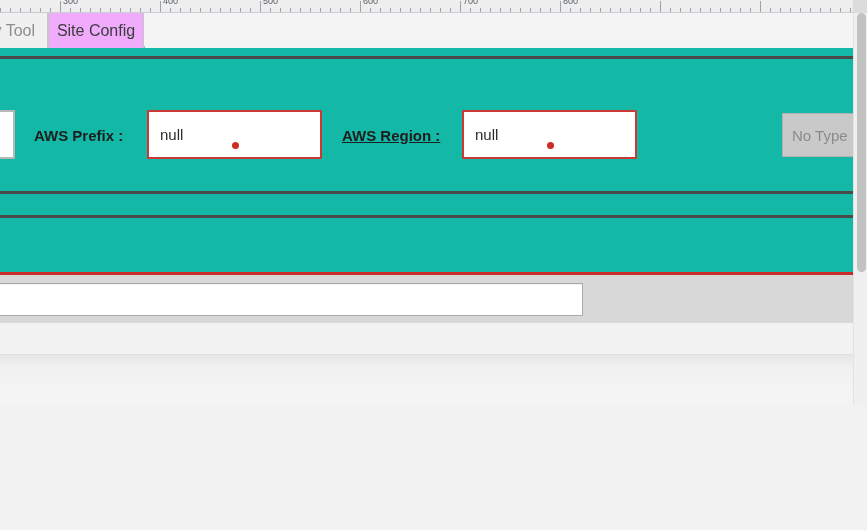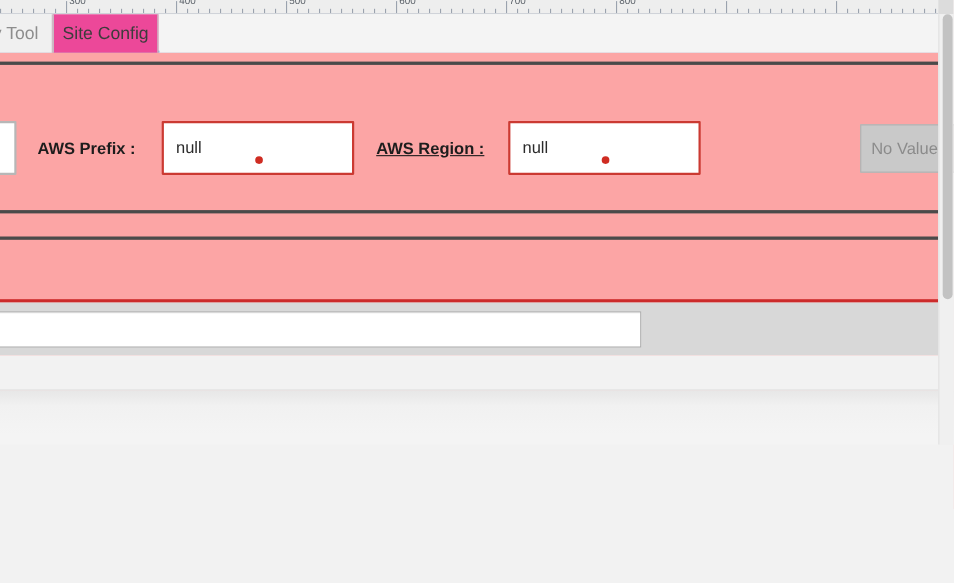--- a/index.html
+++ b/index.html
@@ -79,40 +79,40 @@
   }
   .tab.cut {
     left: -42px;
     width: 90px;
     justify-content: flex-end;
     padding-right: 12px;
   }
   .tab.active {
     left: 48px;
     width: 96px;
-    background: #ec4899;
+    background: #f0abfc;
     color: #3c3c3c;
     border-left: 1px solid #c6c6c6;
     border-right: 1px solid #c6c6c6;
     font-weight: 400;
   }
   .tabbar-rest {
     position: absolute;
     top: 0; left: 145px;
     right: 0; height: 35px;
     background: #f4f4f4;
   }
 
   
   .content {
     position: absolute;
     top: 48px; left: 0;
     width: 853px;
     height: 307px;
-    background: #fca5a5;
+    background: #14b8a6;
   }
 
   .hrule {
     position: absolute;
     left: 0;
     width: 853px;
     height: 3px;
     background: #4a4a4a;
   }
   .hrule.r1 { top: 8px; }
@@ -394,21 +394,21 @@
         <span class="reddot" style="left:83px;"></span>
       </div>
 
       <div class="field-label" style="left:342px;text-decoration:underline;">AWS Region :</div>
       <div class="textbox invalid" style="left:462px; width:175px;">
         <span>null</span>
         <span class="reddot" style="left:83px;"></span>
       </div>
 
       <div class="combobox" style="left:782px; width:100px;">
-        <span>No Value</span>
+        <span>No Type</span>
       </div>
 
     </div>
 
     <div class="hrule r2"></div>
     <div class="hrule r3"></div>
     <div class="hrule red"></div>
 
     <div class="greybar">
       <div class="greybar-input"></div>

